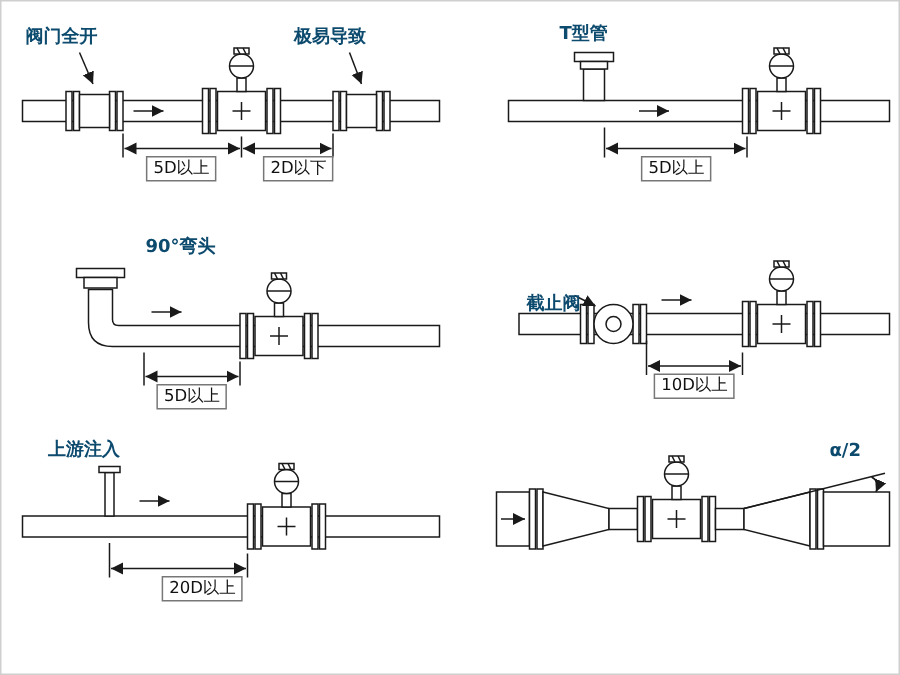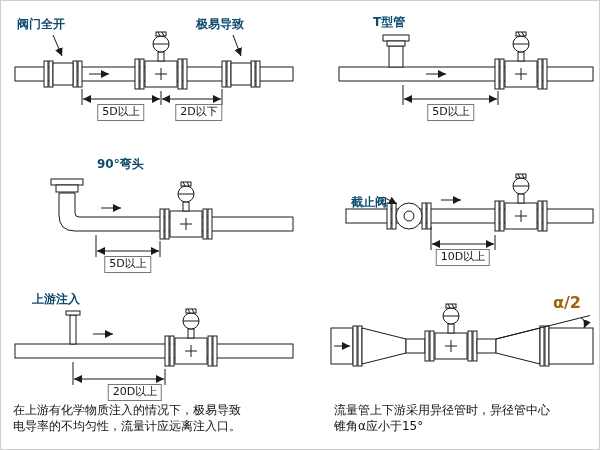--- a/index.html
+++ b/index.html
@@ -20,21 +20,21 @@
   .dim{
     position:absolute;font-size:11px;color:#111;background:#fff;
     border:1px solid #777;padding:0 4px;line-height:1.35;
     transform:translateX(-50%);white-space:nowrap;
   }
   .cap{
     position:absolute;font-size:12px;color:#111;line-height:1.35;
     white-space:pre-line;
   }
   .angle{
-    position:absolute;font-size:16px;font-weight:600;color:#a16207;white-space:nowrap;
+    position:absolute;font-size:12px;font-weight:600;color:#0c4a6e;white-space:nowrap;
   }
 </style>
 </head>
 <body>
 
 <div class="stage">
 
   <svg width="600" height="450" viewBox="0 0 600 450">
     <defs>
       <marker id="aR" markerWidth="9" markerHeight="10" refX="8" refY="5" orient="0" markerUnits="userSpaceOnUse">
@@ -168,20 +168,16 @@
   <div class="dim" style="left:450px;top:103px;">5D以上</div>
 
   <div class="lbl" style="left:84px;top:156px;margin-left:12px;">90°弯头</div>
   <div class="dim" style="left:127px;top:255px;">5D以上</div>
 
   <div class="lbl" style="left:350px;top:178px;margin-top:16px;">截止阀</div>
   <div class="dim" style="left:462px;top:248px;">10D以上</div>
 
   <div class="lbl" style="left:31px;top:291px;">上游注入</div>
   <div class="dim" style="left:118px;top:383px;margin-left:16px;">20D以上</div>
-  <div class="cap" style="left:12px;top:401px;width:280px;">在上游有化学物质注入的情况下，极易导致
-电导率的不均匀性，流量计应远离注入口。</div>
 
   <div class="angle" style="left:552px;top:292px;">α/2</div>
-  <div class="cap" style="left:333px;top:401px;width:260px;">流量管上下游采用异径管时，异径管中心
-锥角α应小于15°</div>
 
 </div>
 
 </body></html>

